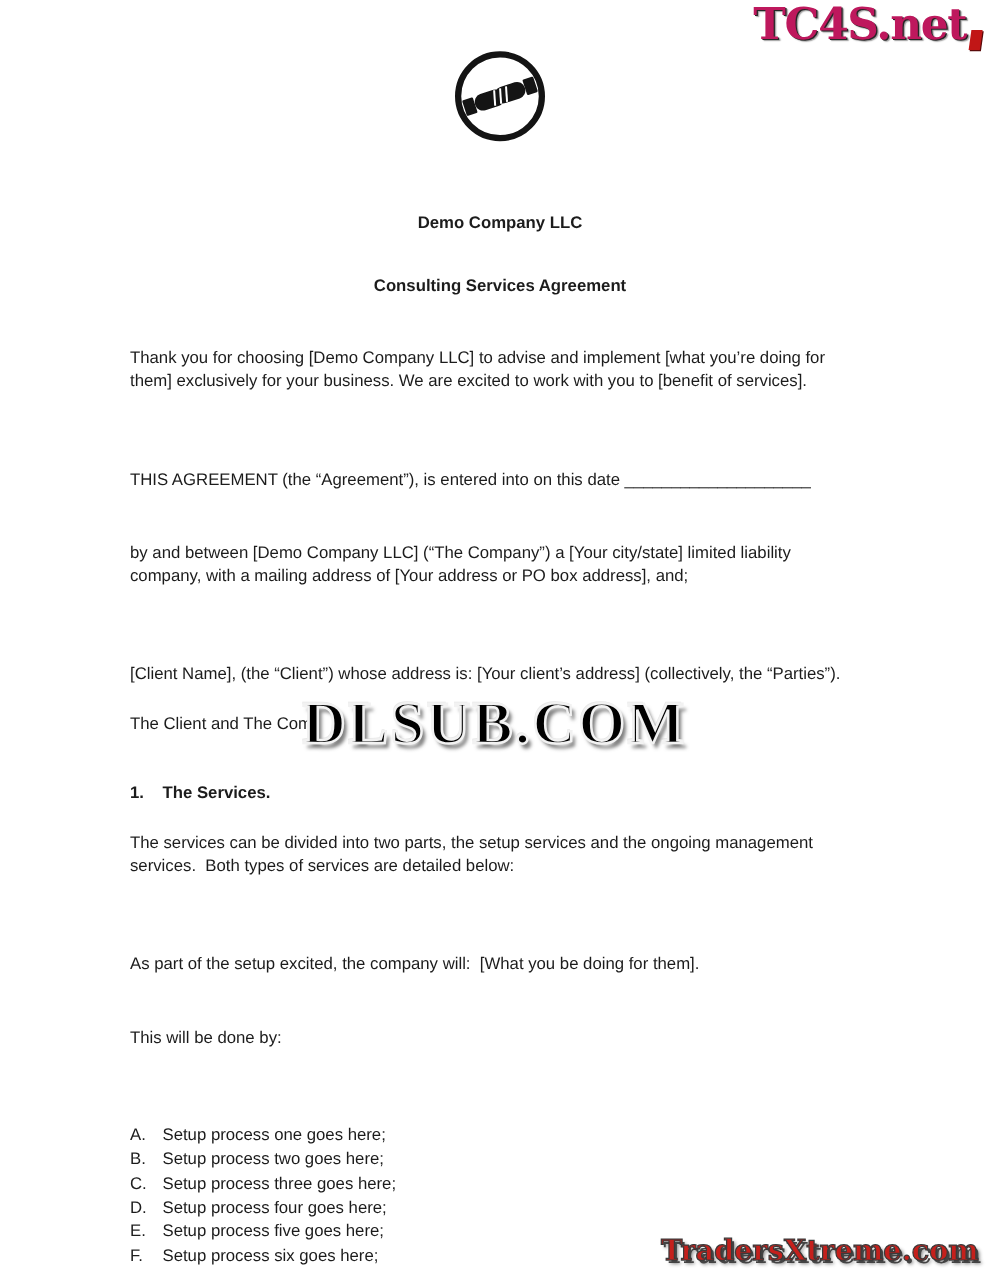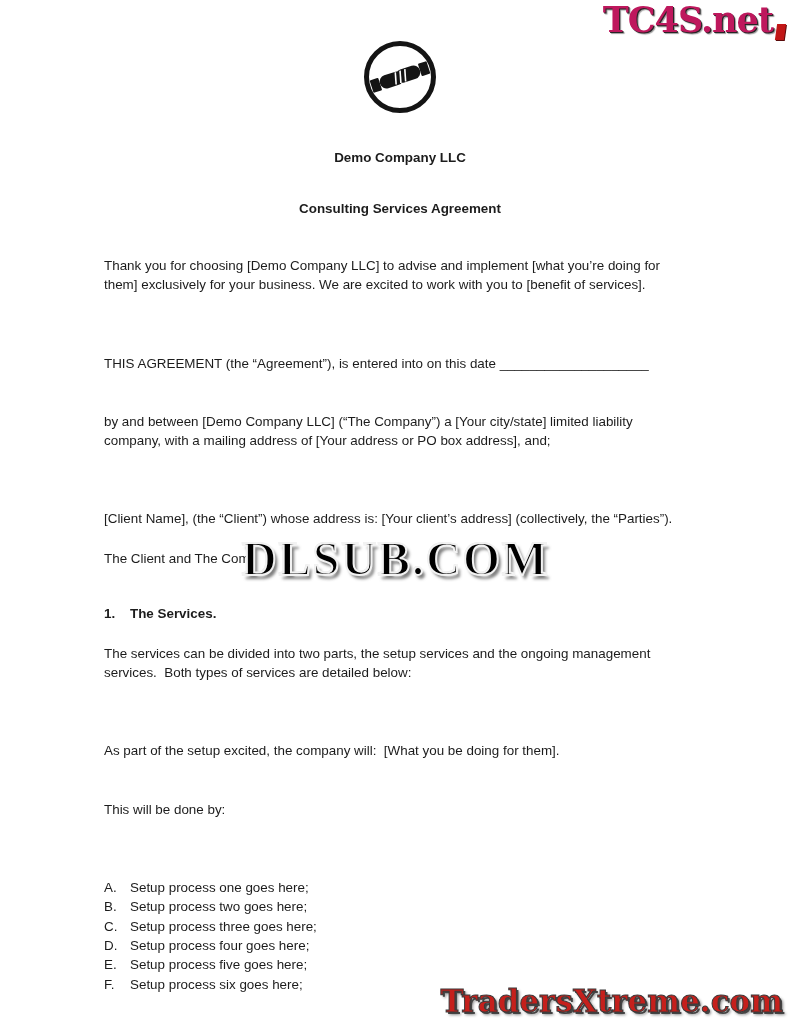--- a/index.html
+++ b/index.html
@@ -25,21 +25,21 @@
   }
 
   .gdoc-link {
     display:inline-block; margin-top:46px; color:#1155cc; text-decoration:underline;
     white-space:pre; font-size:13.4px; cursor:pointer;
   }
 
   .icon-wrap { margin-top:40px; display:flex; justify-content:center; }
 
   .company, .doc-title { text-align:center; font-weight:bold; }
-  .company { margin-top:36px; }
+  .company { margin-top:56px; }
   .doc-title { margin-top:36px; }
 
   p.doc-p { margin:20px 16px 0 0; line-height:19.4px; white-space:pre-wrap; }
   .block { display:block; white-space:pre-wrap; }
 
   .parties-row { position:relative; }
 
   .wm-dlsub {
     position:absolute; left:138px; top:-14px;
     font-family:"Liberation Serif", serif; font-weight:700;
@@ -54,21 +54,21 @@
     display:flex; margin:36px 0 0 0; font-weight:bold; font-size:13.4px; line-height:19.4px;
   }
   .marker { flex:0 0 26px; width:26px; }
 
   .list { margin-top:20px; }
   .list-item { display:flex; line-height:19.4px; }
 
   .wm-bottom {
     position:absolute; right:8px; bottom:6px;
     font-family:"DejaVu Serif", serif; font-weight:900;
-    font-size:31px; line-height:34px; letter-spacing:0;
+    font-size:23px; line-height:34px; letter-spacing:0;
     color:#c5201c;
     -webkit-text-stroke:1px #3a3a3a;
     text-shadow:2px 2px 0 #444, 3px 3px 3px #8a8a8a;
     pointer-events:none;
   }
 </style>
 </head>
 <body>
 
 <div class="page">

